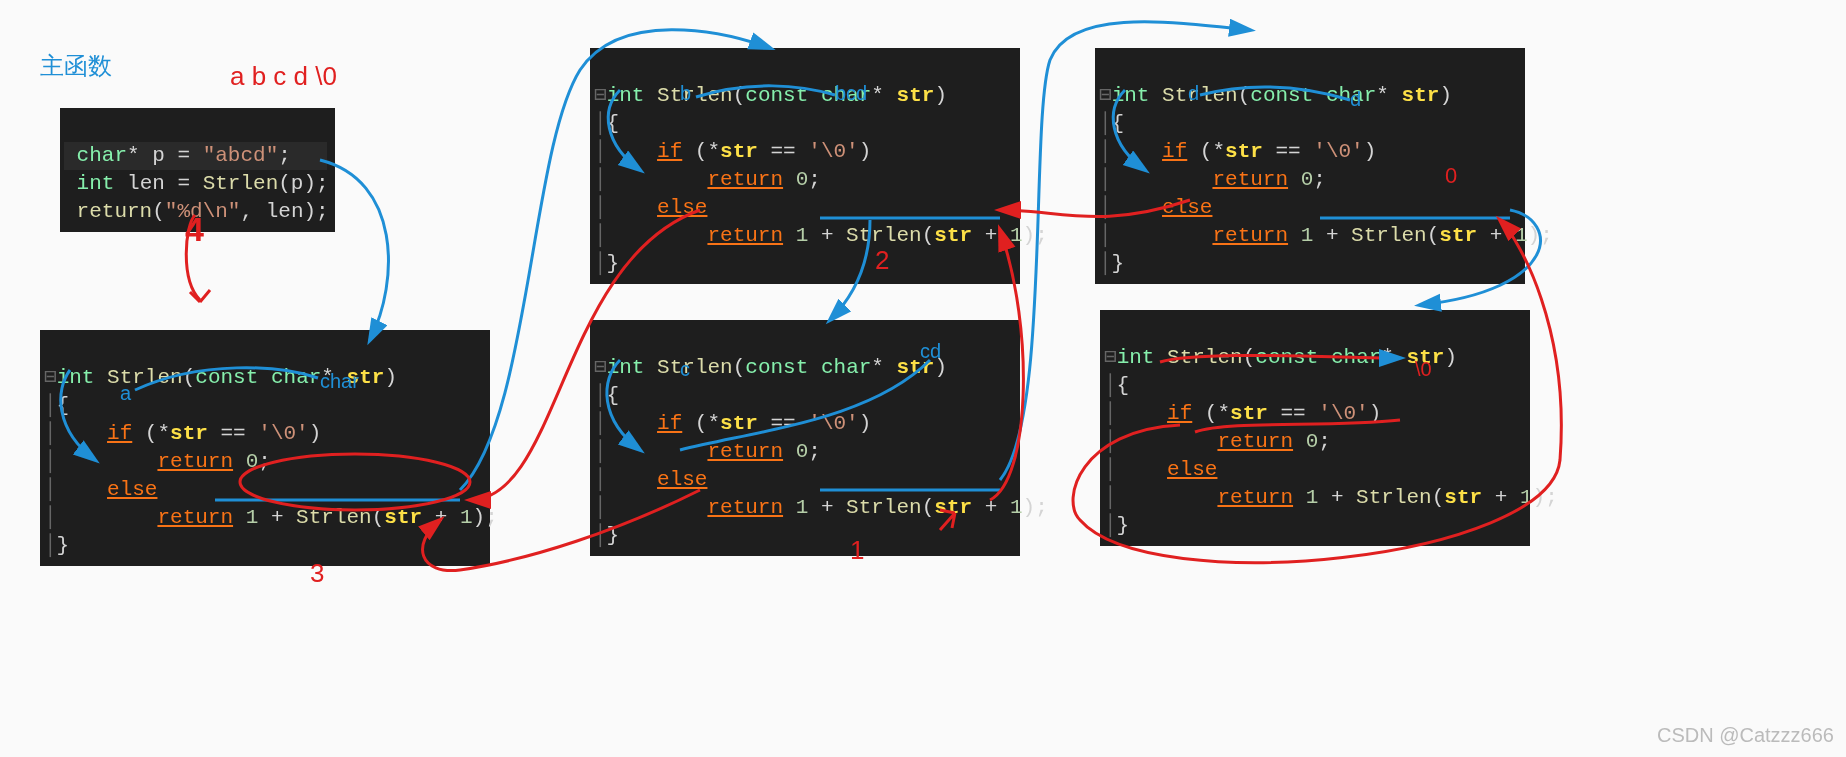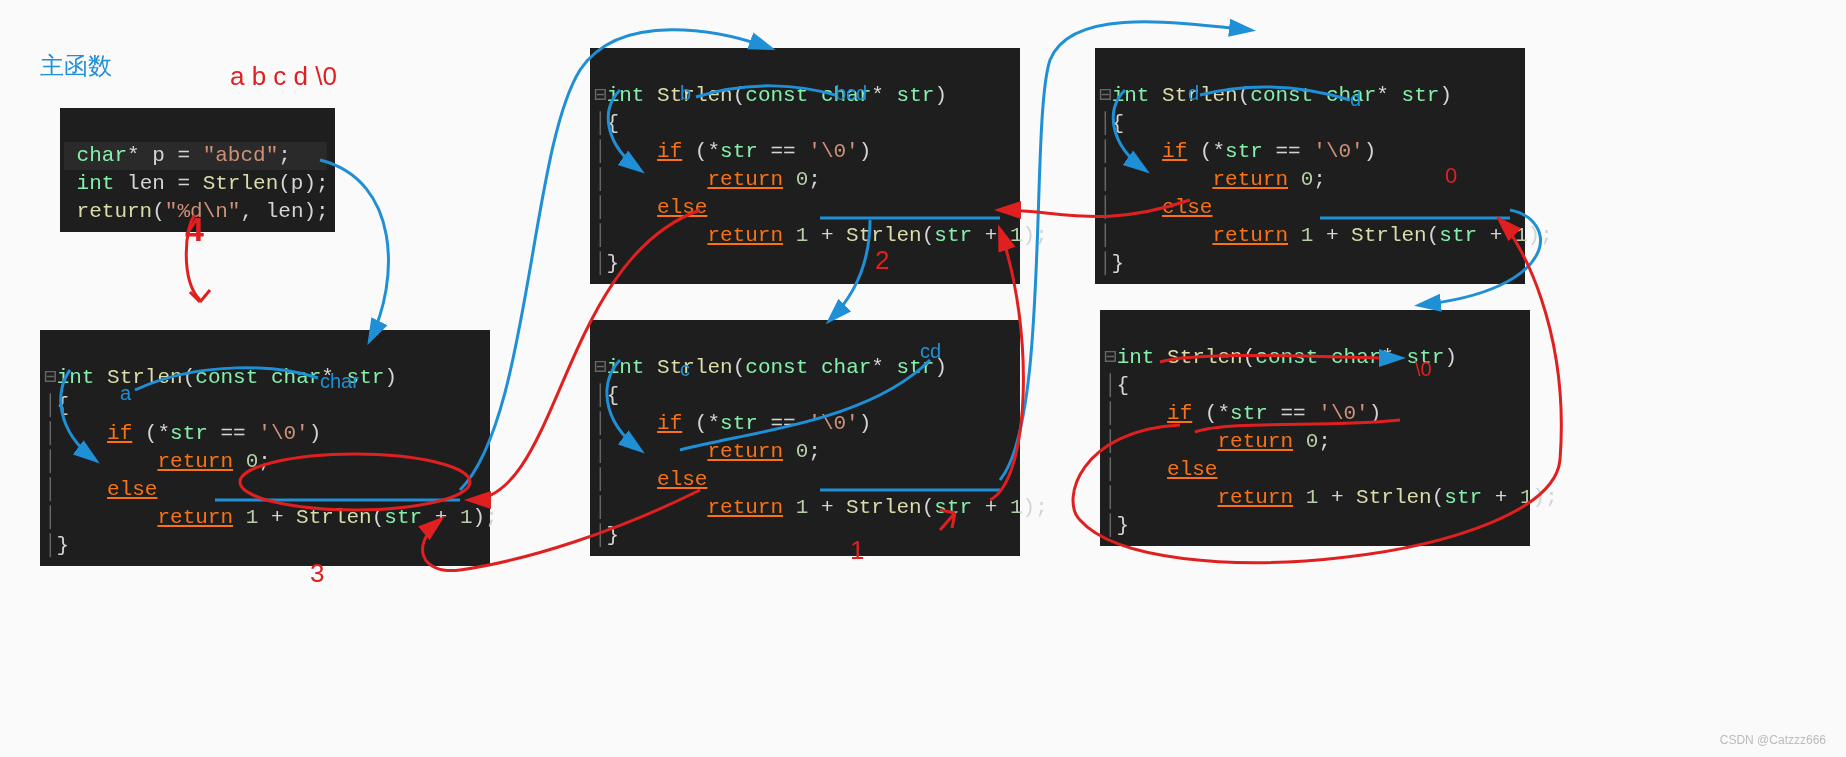--- a/index.html
+++ b/index.html
@@ -17,38 +17,38 @@
   background: #1e1e1e;
   color: #d4d4d4;
   padding: 6px 8px 6px 4px;
   line-height: 28px;
   white-space: pre;
 }
 .kw-blue { color: #86efac; font-family: Liberation Mono, monospace; }
 .kw-purple { color: #f97316; text-decoration: underline; }
 .kw-yellow { color: #dcdcaa; }
 .kw-string { color: #ce9178; }
-.kw-param { color: #86efac; }
+.kw-param { color: #fde047; font-weight: bold; }
 .kw-num { color: #b5cea8; }
 .border-glyph { color: #666; }
 .hl-line { background: #2a2a2a; display: inline-block; width: 100%; }
 .anno {
   position: absolute;
   font-family: -apple-system, 'Segoe UI', Arial, sans-serif;
   font-size: 23px;
 }
 .anno-blue { color: #1f8fd6; }
 .anno-red { color: #e02020; }
 .watermark {
   position: absolute;
-  right: 20px;
+  right: 12px;
   bottom: 10px;
   color: #bbb;
   font-family: Arial, sans-serif;
-  font-size: 12px;
+  font-size: 20px;
 }
 svg.overlay {
   position: absolute;
   top: 0; left: 0;
   width: 1846px; height: 757px;
   pointer-events: none;
 }
 </style>
 </head>
 <body>

